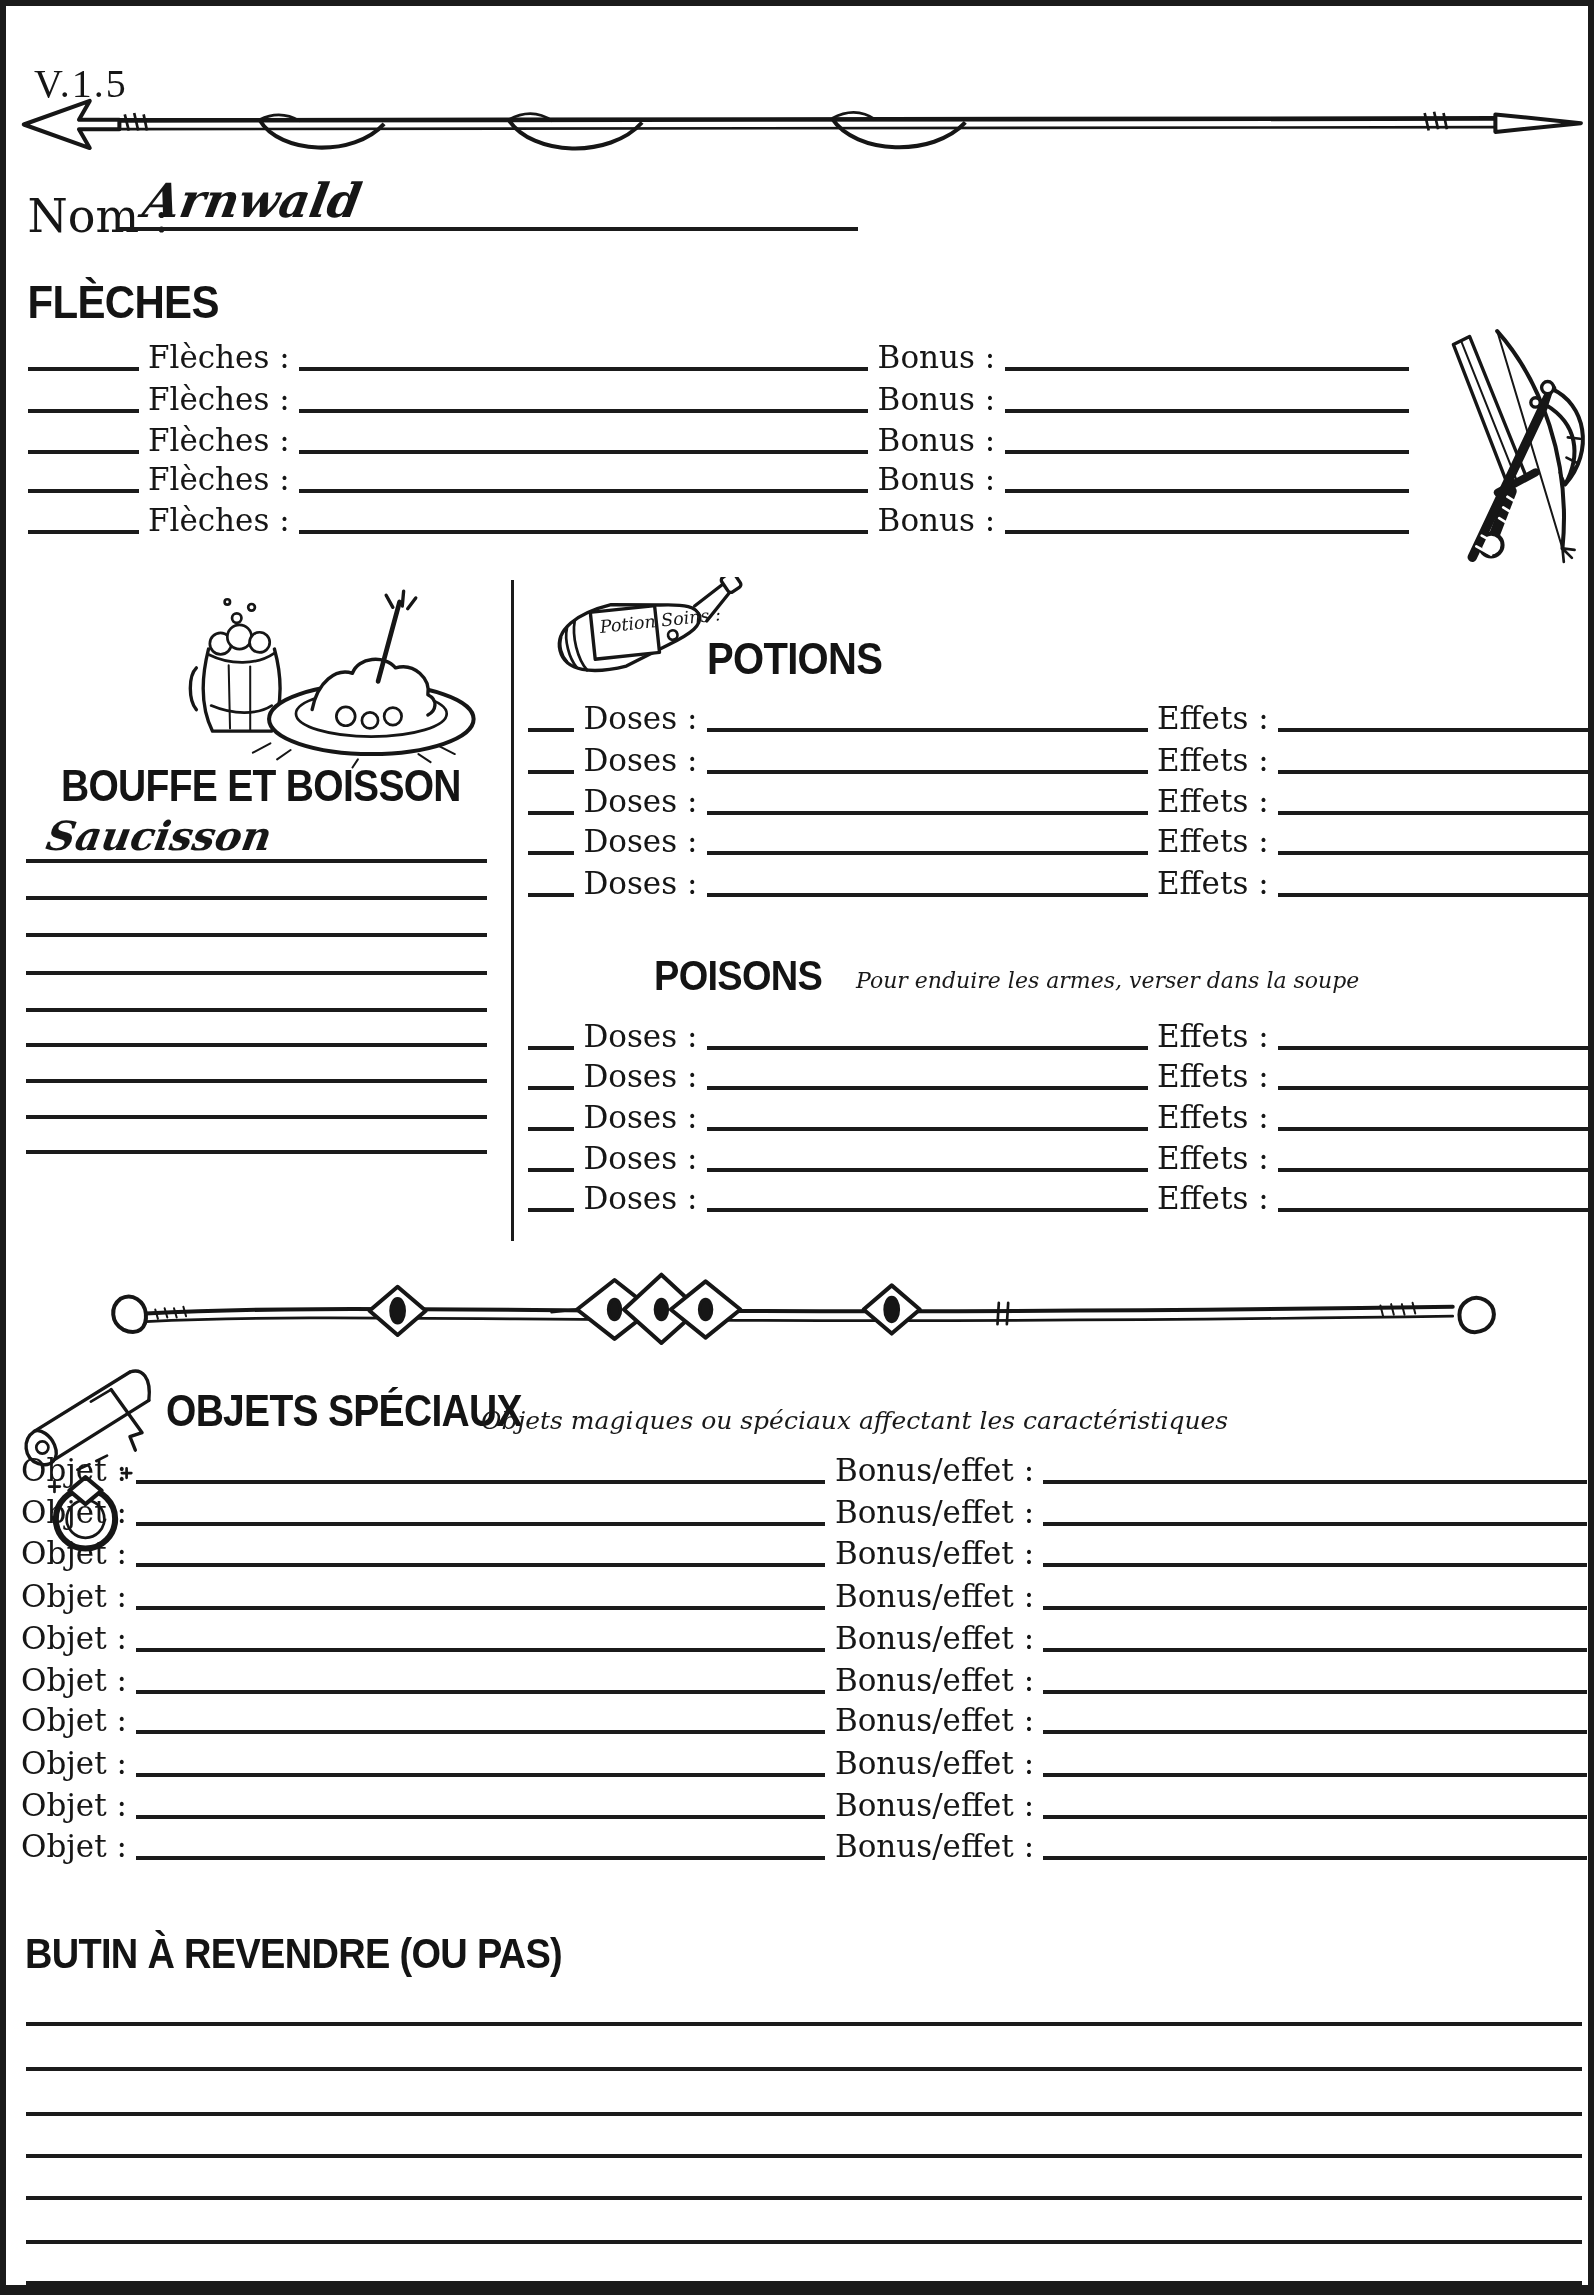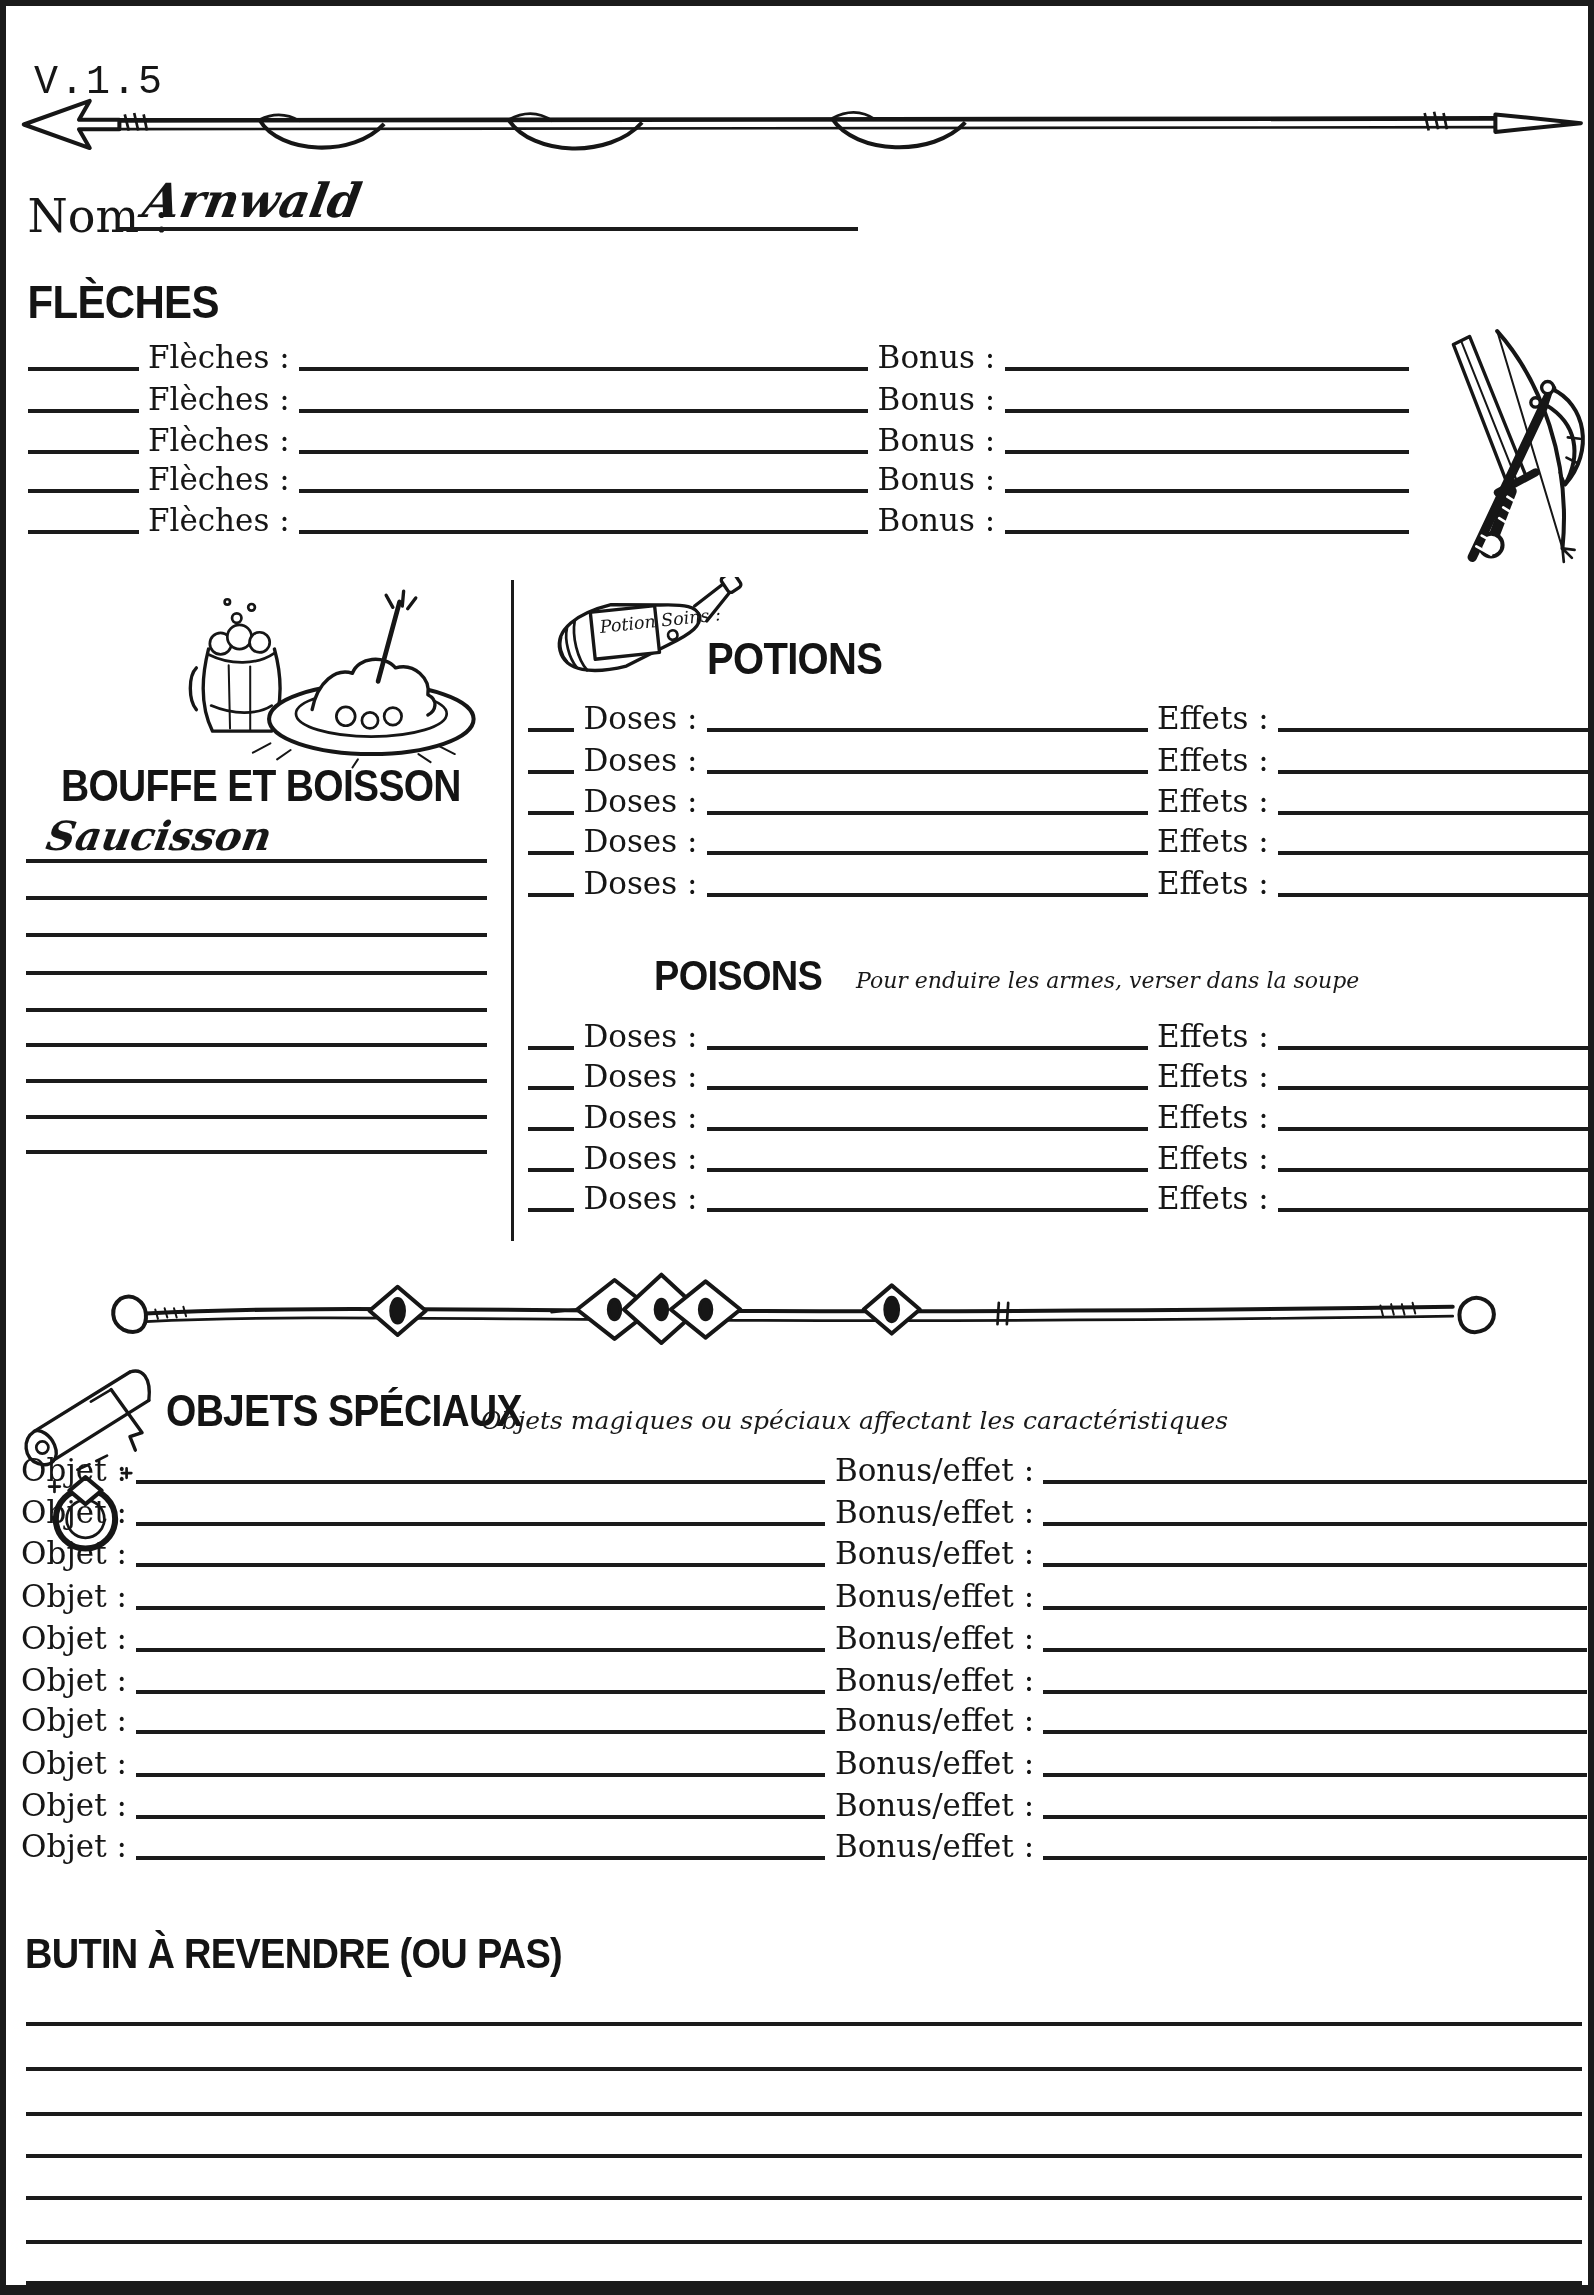--- a/index.html
+++ b/index.html
@@ -28,21 +28,21 @@
   }
   .version{font-family:"Liberation Serif", serif; font-size:40px; letter-spacing:2px;}
   .bottom-bar{position:absolute; left:0; bottom:0; width:100%; height:10px; background:#1b1b1b;}
   .vdiv{position:absolute; width:3.4px; background:#1b1b1b;}
 </style>
 </head>
 <body>
 
 <div class="page">
 
-  <div class="abs version" style="left:28px; top:54px;font-family:Liberation Mono, monospace;">V.1.5</div>
+  <div class="abs version" style="left:28px; top:54px;">V.1.5</div>
 
   <div class="abs" style="left:10.8px; top:84px; width:1572px; height:69px;">
     <svg width="1572" height="69" viewBox="0 0 2334 102" fill="none" stroke="#161616">
       <polygon points="10,51 108,16 92,44 152,44 152,58 92,58 108,86" fill="#ffffff" stroke-width="6" stroke-linejoin="round"></polygon>
       <line x1="152" y1="45" x2="2195" y2="42" stroke-width="7"></line>
       <line x1="152" y1="58" x2="2195" y2="55" stroke-width="4"></line>
       <path d="M160,36 l6,24 M174,34 l6,26 M188,36 l5,24" stroke-width="4"></path>
       <path d="M360,44 C390,96 500,100 545,50" stroke-width="6"></path>
       <path d="M360,44 C380,34 400,34 420,46" stroke-width="4"></path>
       <path d="M730,44 C765,98 880,102 928,48" stroke-width="6"></path>

